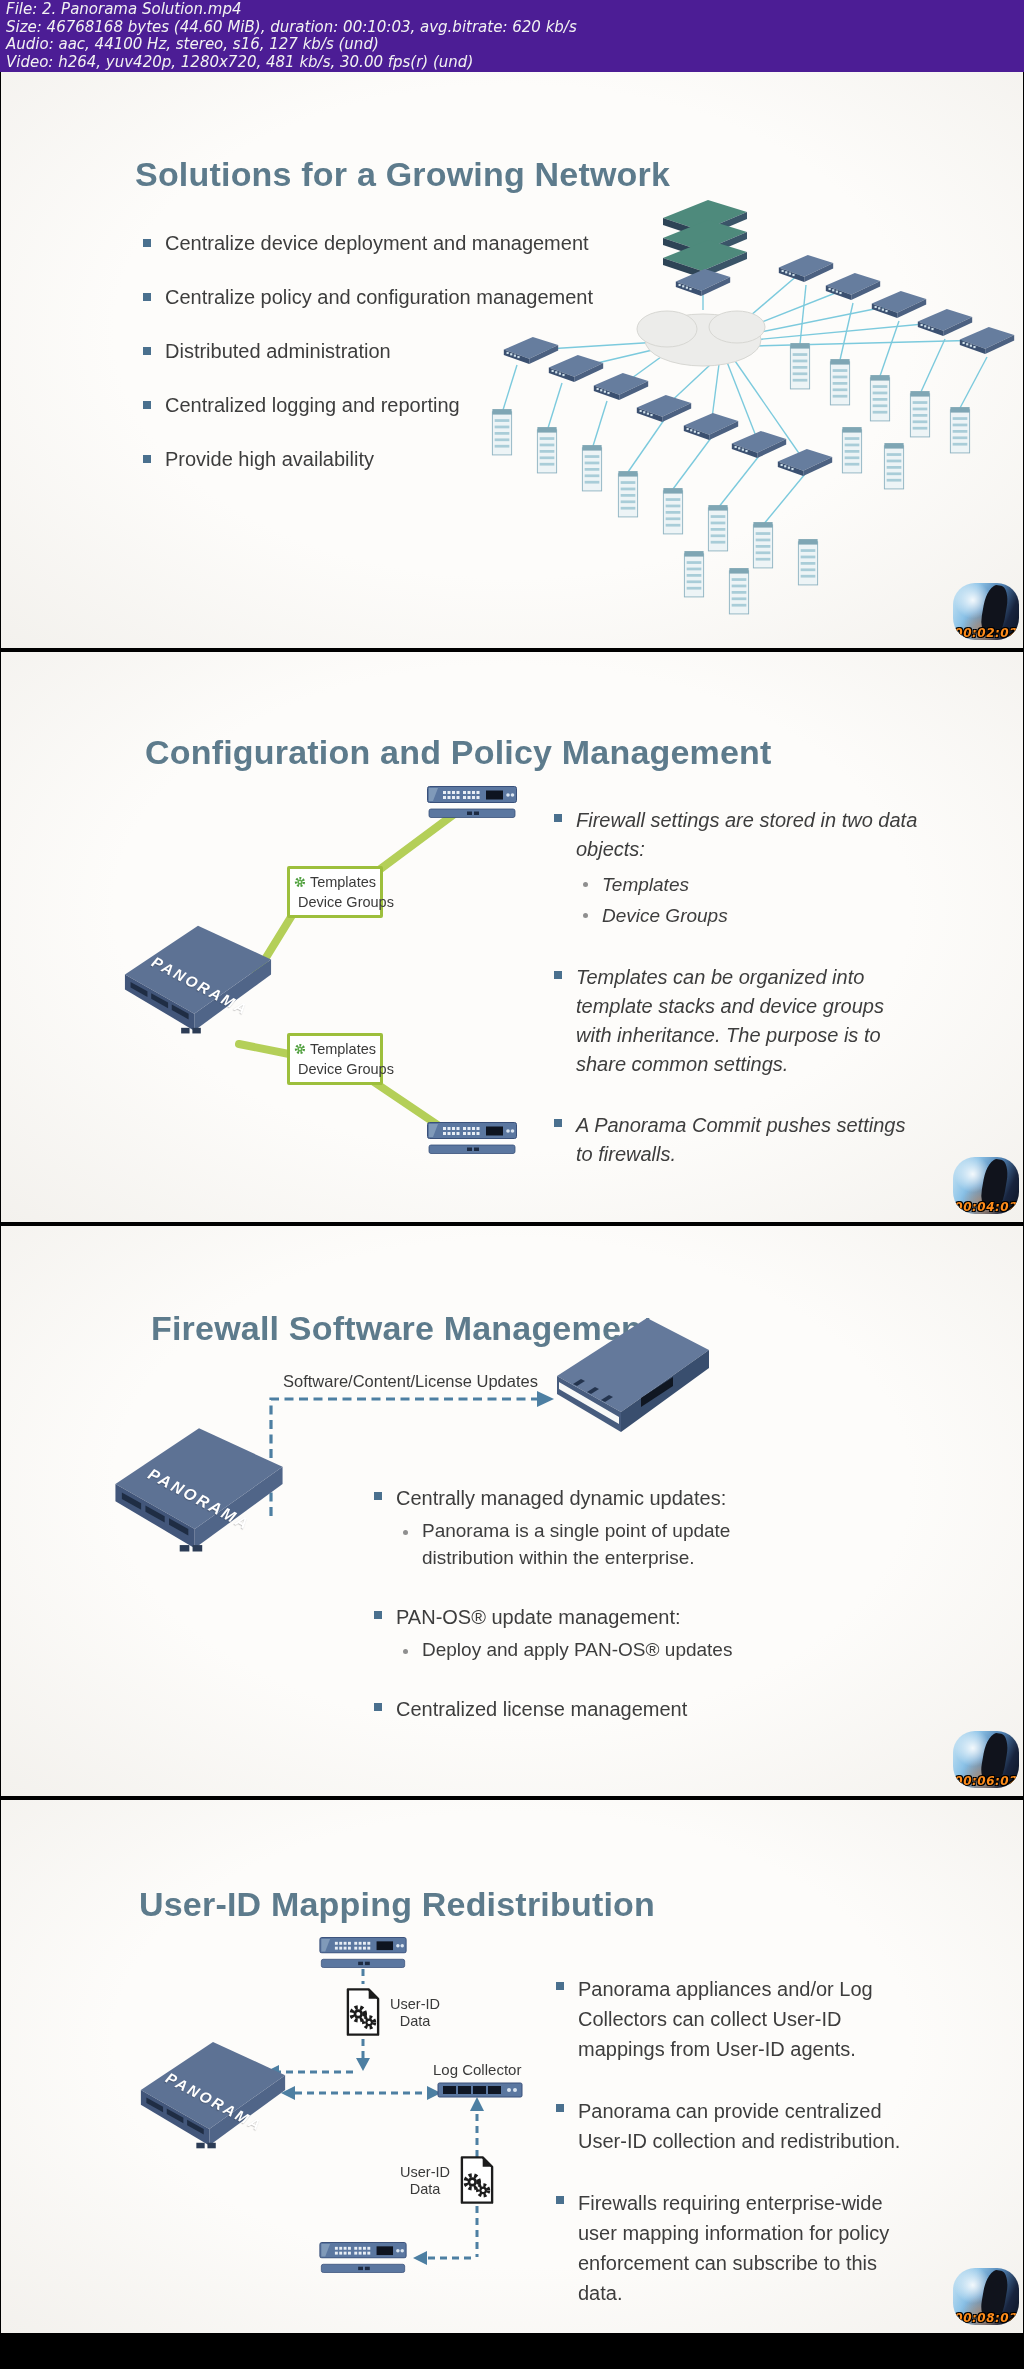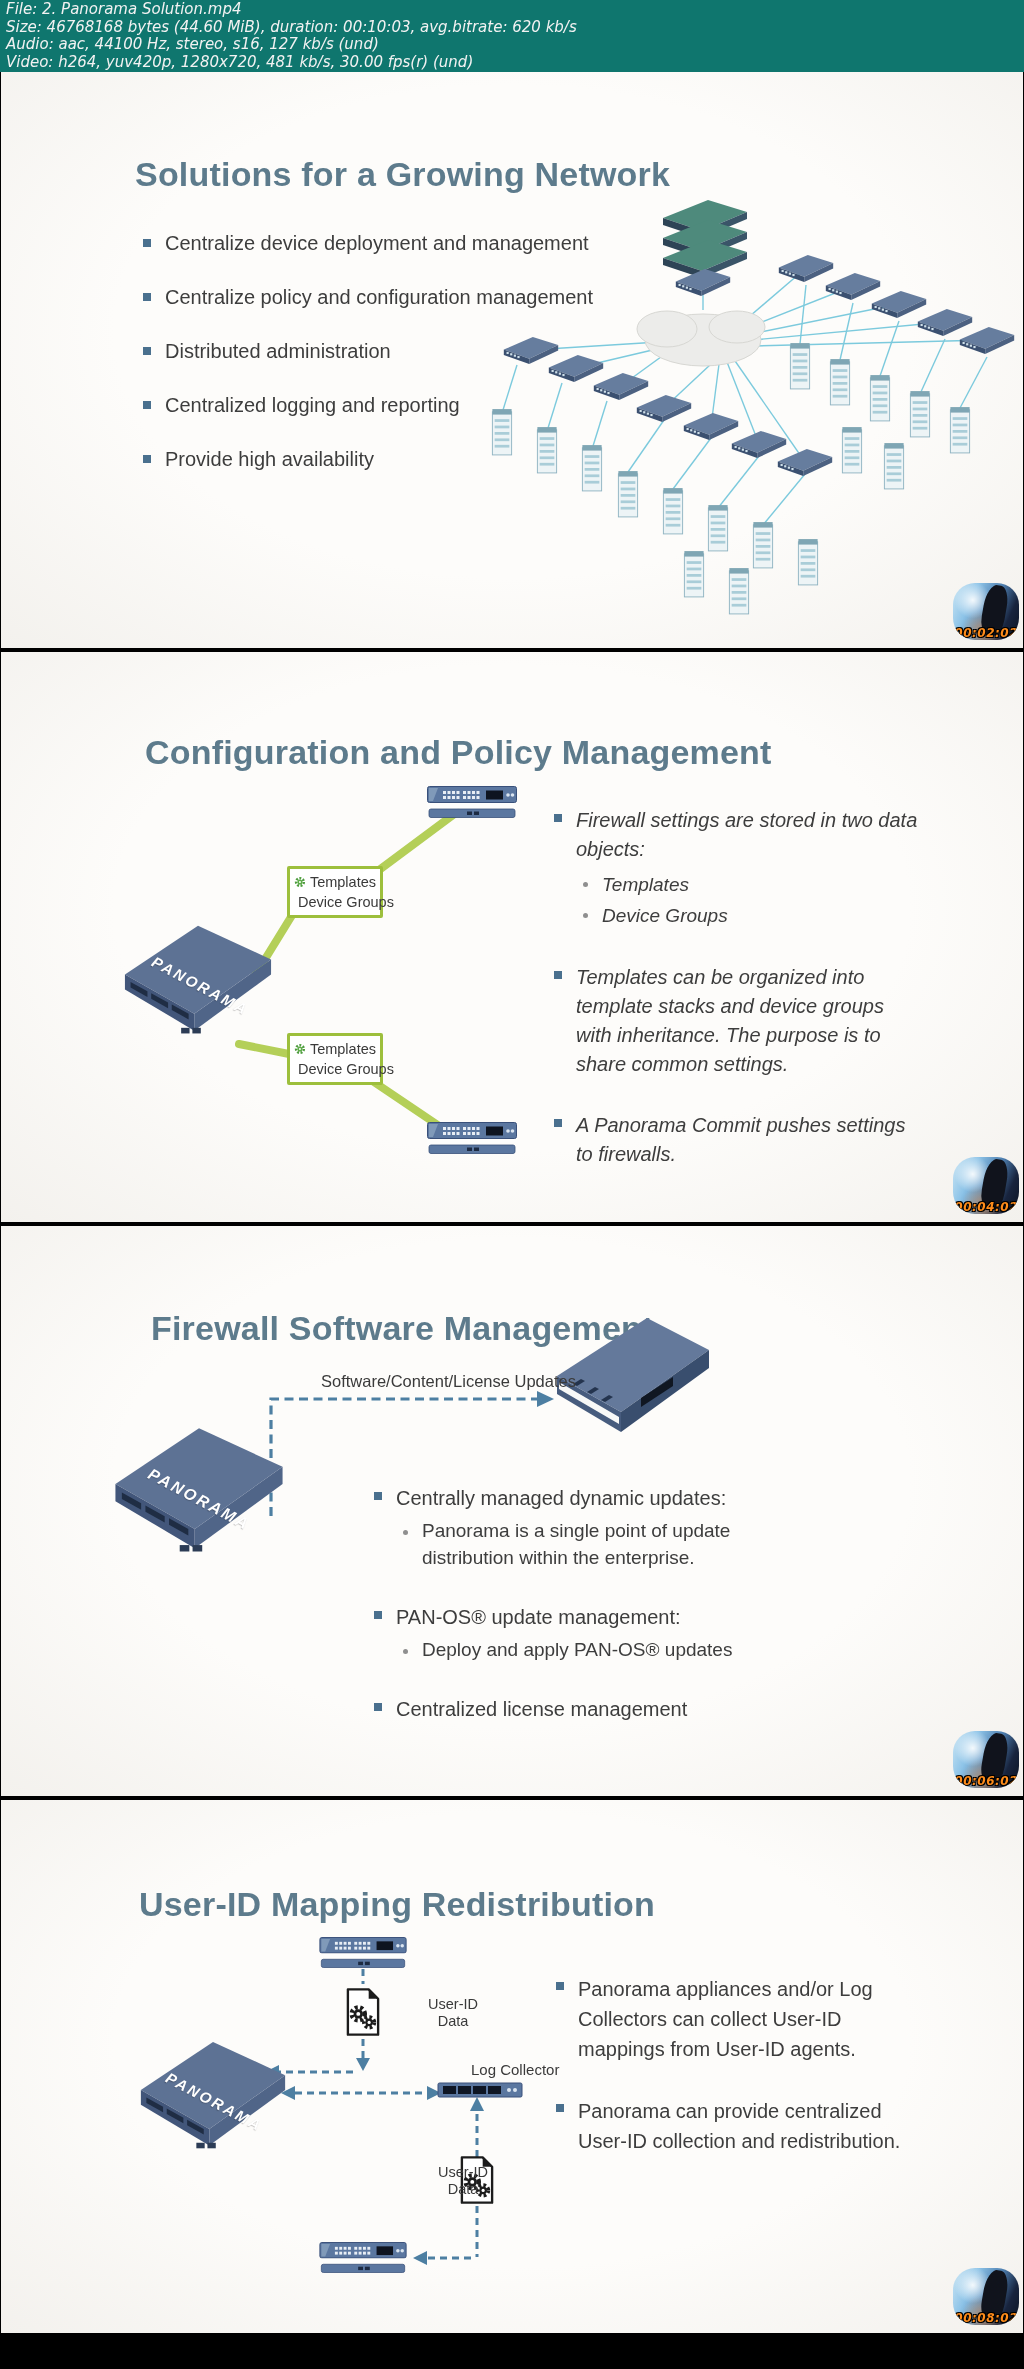--- a/index.html
+++ b/index.html
@@ -1,18 +1,18 @@
 <!DOCTYPE html>
 <html><head>
 <meta charset="utf-8">
 <style>
   html,body{margin:0;padding:0;}
   body{width:1024px;height:2369px;background:#000;font-family:"Liberation Sans",sans-serif;position:relative;}
   
-  .hdr{height:72px;background:#0f766e;color:#f2f2f2;font-family:"DejaVu Sans",sans-serif;
+  .hdr{height:72px;background:#4c1d95;color:#f2f2f2;font-family:"DejaVu Sans",sans-serif;
        font-style:italic;font-size:15px;line-height:17.5px;padding:1px 0 0 6px;box-sizing:border-box;}
   
   .frame{position:relative;width:1024px;box-sizing:border-box;overflow:hidden;
          border-left:1px solid #000;border-right:1px solid #000;
          background:radial-gradient(ellipse at 50% 45%, #fdfcfa 55%, #f3f1ed 100%);}
   .frame + .frame{margin-top:4px;}
   .f1{height:576px;}
   .f2{height:570px;}
   .f3{height:570px;}
   .f4{height:533px;}
@@ -35,21 +35,21 @@
   .sq{position:absolute;left:2px;top:8px;width:8px;height:8px;background:#4a708e;}
   .f1 .sq{top:7px;}
   .subs{margin:5px 0 4px;padding:0;list-style:none;font-size:19px;}
   .sub{position:relative;padding-left:26px;}
   .f2 .sub{line-height:31px;}
   .f3 .sub{line-height:27px;}
   .dot{position:absolute;left:7px;top:13px;width:5px;height:5px;border-radius:50%;background:#8f8f8f;}
   
   .dsvg{position:absolute;left:0;top:0;width:1024px;height:570px;}
   .f1 .dsvg{left:420px;top:118px;width:600px;height:460px;}
-  .lbl{position:absolute;color:#3a3a3a;margin-left:38px;}
+  .lbl{position:absolute;color:#3a3a3a;}
   .pan-lbl{position:absolute;color:#fff;font-size:15px;font-style:italic;font-weight:bold;
            letter-spacing:2.5px;transform:rotate(28deg);transform-origin:left center;white-space:nowrap;
            text-shadow:0 1px 1px rgba(0,0,0,.25);}
   .gbox{position:absolute;width:96px;background:#fff;border:3px solid #9dbf3c;border-radius:2px;
         padding:3px 4px;box-sizing:border-box;}
   .gbox-row{display:flex;align-items:center;gap:4px;font-size:14.5px;color:#3a3a3a;line-height:20px;white-space:nowrap;}
   .flow-lbl{left:282px;top:146px;font-size:16.5px;white-space:nowrap;}
   .lc-lbl{left:432px;top:261px;width:92px;font-size:15px;white-space:nowrap;}
   .uid-lbl{font-size:14.5px;line-height:17px;text-align:center;width:60px;}
   
@@ -413,19 +413,20 @@
   </svg>
 
   <span class="pan-lbl" style="left:166px;top:268px;">PANORAMA</span>
   <span class="lbl lc-lbl">Log Collector</span>
   <span class="lbl uid-lbl" style="left:384px;top:196px;">User-ID Data</span>
   <span class="lbl uid-lbl" style="left:394px;top:364px;">User-ID Data</span>
 
   <ul class="bullets">
     <li class="b"><span class="sq"></span><span>Panorama appliances and/or Log Collectors can collect User-ID mappings from User-ID agents.</span></li>
     <li class="b"><span class="sq"></span><span>Panorama can provide centralized User-ID collection and redistribution.</span></li>
+    <li class="b"><span class="sq"></span><span>Firewalls requiring enterprise-wide user mapping information for policy enforcement can subscribe to this data.</span></li>
   </ul>
 
   <div class="thumb">
     <div class="fig"></div>
     <span class="tc">00:08:02</span>
   </div>
 </section>
 
 </body></html>

